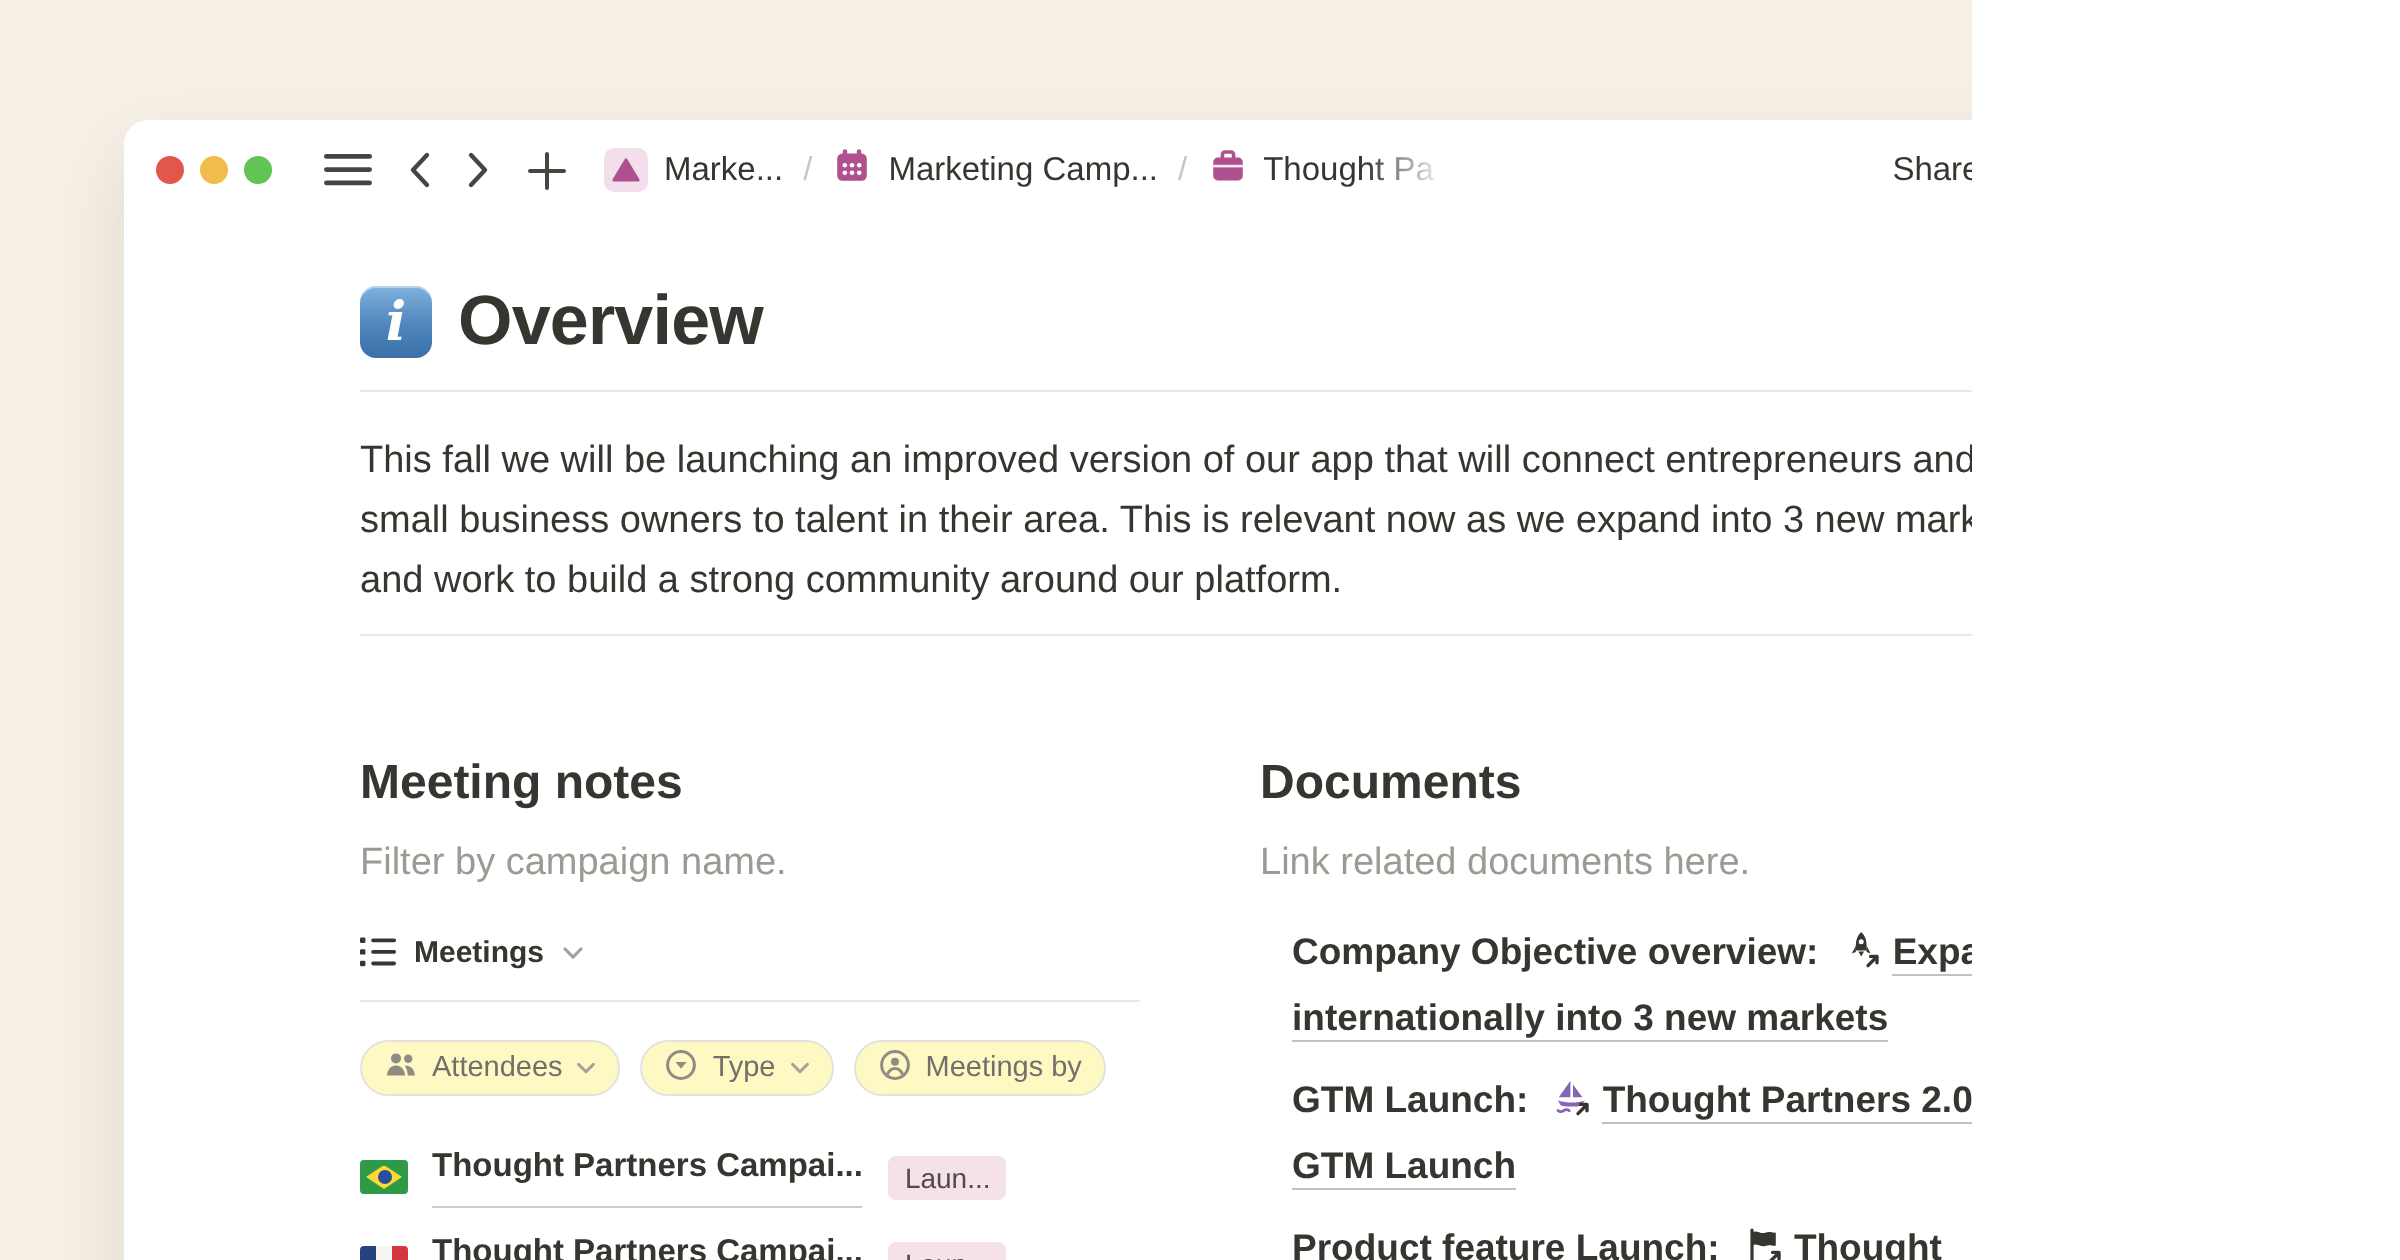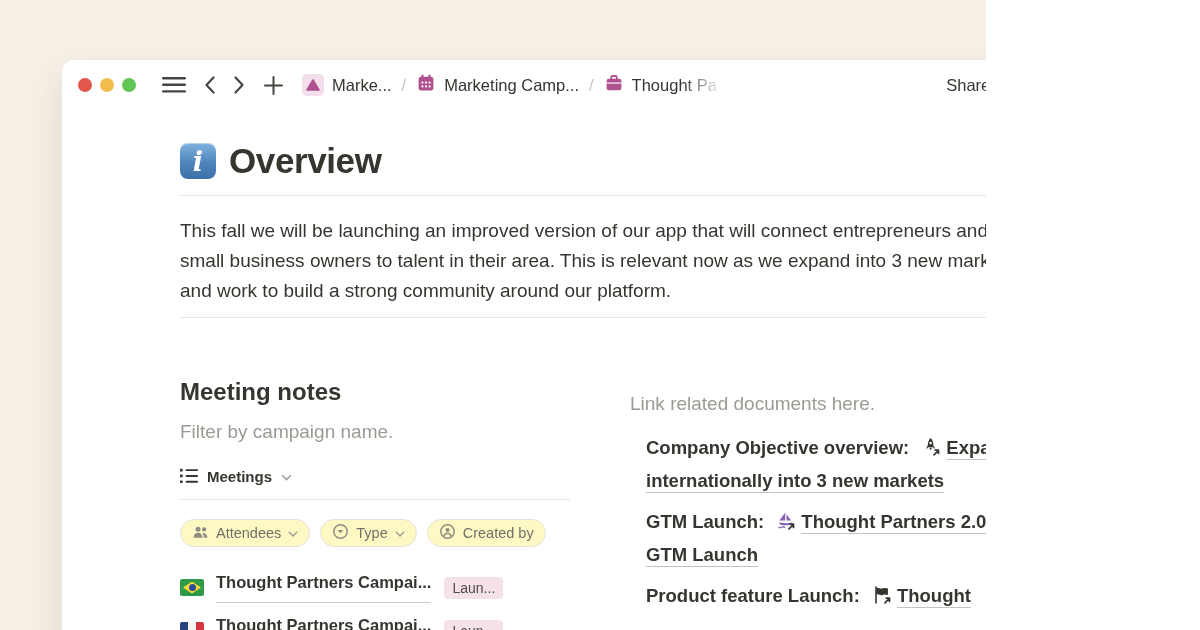--- a/index.html
+++ b/index.html
@@ -229,39 +229,40 @@
               </span>
             </span>
             <span class="chip">
               <span>
                 <svg width="17" height="17" viewBox="0 0 17 17" fill="none" stroke="#8F8C86" stroke-width="1.5">
                     <circle cx="8.5" cy="8.5" r="6.7"></circle>
                     <circle cx="8.5" cy="6.9" r="2" fill="#8F8C86" stroke="none"></circle>
                     <path d="M4.7 13.2 C5.6 11.2 6.9 10.3 8.5 10.3 C10.1 10.3 11.4 11.2 12.3 13.2"></path>
                   </svg>
               </span>
-              <span>Created by</span>
+              <span>Meetings by</span>
             </span>
           </div>
 
           <div class="rows">
             <div class="lrow">
               <span class="flag flag-br"></span>
               <span class="lrow-title">Thought Partners Campai...</span>
               <span class="tag">Laun...</span>
             </div>
             <div class="lrow">
               <span class="flag flag-fr"></span>
               <span class="lrow-title">Thought Partners Campai...</span>
               <span class="tag">Laun...</span>
             </div>
           </div>
         </div>
 
         <div class="col">
+          <h2>Documents</h2>
           <p class="caption">Link related documents here.</p>
 
           <p class="doc-line doc-first">
             <span>Company Objective overview:</span>
             <span class="mention-icon">
               <svg width="20" height="20" viewBox="0 0 20 20">
                   <g fill="#37352F">
                     <path d="M9.6 1 C11.5 2.7 12.3 5.1 12.3 7.5 L12.3 10.3 L6.9 10.3 L6.9 7.5 C6.9 5.1 7.7 2.7 9.6 1 Z"></path>
                     <circle cx="9.6" cy="5.9" r="1.25" fill="#fff"></circle>
                     <path d="M6.9 7.9 L4.9 11.7 L6.9 11 Z"></path>

